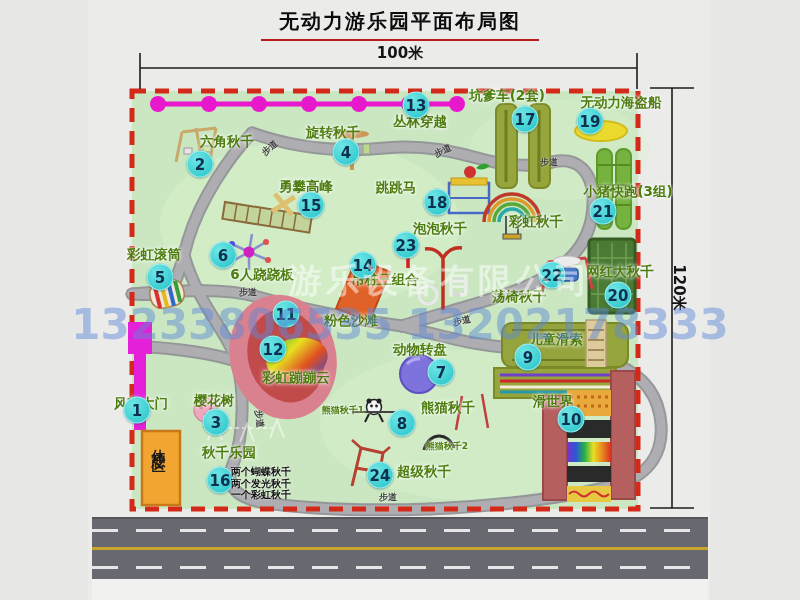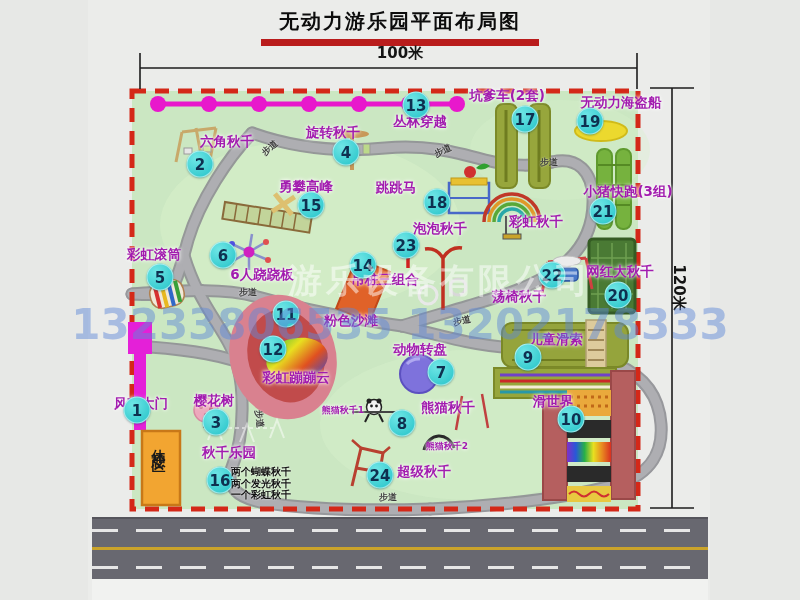--- a/index.html
+++ b/index.html
@@ -8,32 +8,32 @@
     background:#e7e8e6;
     font-family:"DejaVu Sans","Liberation Sans",sans-serif;
   }
   .photo{position:absolute;left:88px;top:0;width:622px;height:600px;background:#ebecea;}
   .map-bg{position:absolute;left:132px;top:91px;width:506px;height:418px;background:#cbe7c2;}
   svg.layer{position:absolute;left:0;top:0;width:800px;height:600px;}
   
   .title-wrap{position:absolute;left:0;top:8px;width:800px;text-align:center;}
   .title{
     display:inline-block;font-size:20px;font-weight:800;color:#0c0c0c;
-    letter-spacing:2px;border-bottom:7px solid #b91c1c;padding:0 18px 4px 18px;
+    letter-spacing:2px;border-bottom:2px solid #b91c1c;padding:0 18px 4px 18px;
   }
   
   .dim-top{position:absolute;left:330px;top:44px;width:140px;text-align:center;
     font-size:15px;color:#141414;font-weight:600;}
   .dim-right{position:absolute;left:648px;top:278px;width:60px;text-align:center;
     font-size:15px;color:#141414;font-weight:600;transform:rotate(90deg);}
   
   #spots{position:absolute;left:0;top:0;width:800px;height:600px;}
   .spot-label{
     position:absolute;transform:translate(-50%,-50%);white-space:nowrap;
-    font-size:13.5px;font-weight:800;color:#a21caf;
+    font-size:13.5px;font-weight:800;color:#4d7c0f;
     text-shadow:0 0 3px rgba(255,255,255,.95),0 0 5px rgba(255,255,255,.8);
   }
   .spot-label.small{font-size:9px;font-weight:700;}
   .badge{
     position:absolute;transform:translate(-50%,-50%);
     width:27px;height:27px;border-radius:50%;
     background:radial-gradient(circle at 35% 30%,#6fe6e6,#38ccd0 70%);
     box-shadow:0 1px 2px rgba(0,60,70,.35), inset 0 0 0 1px rgba(255,255,255,.5);
     display:flex;align-items:center;justify-content:center;
     font-size:15px;font-weight:800;color:#0e3050;

